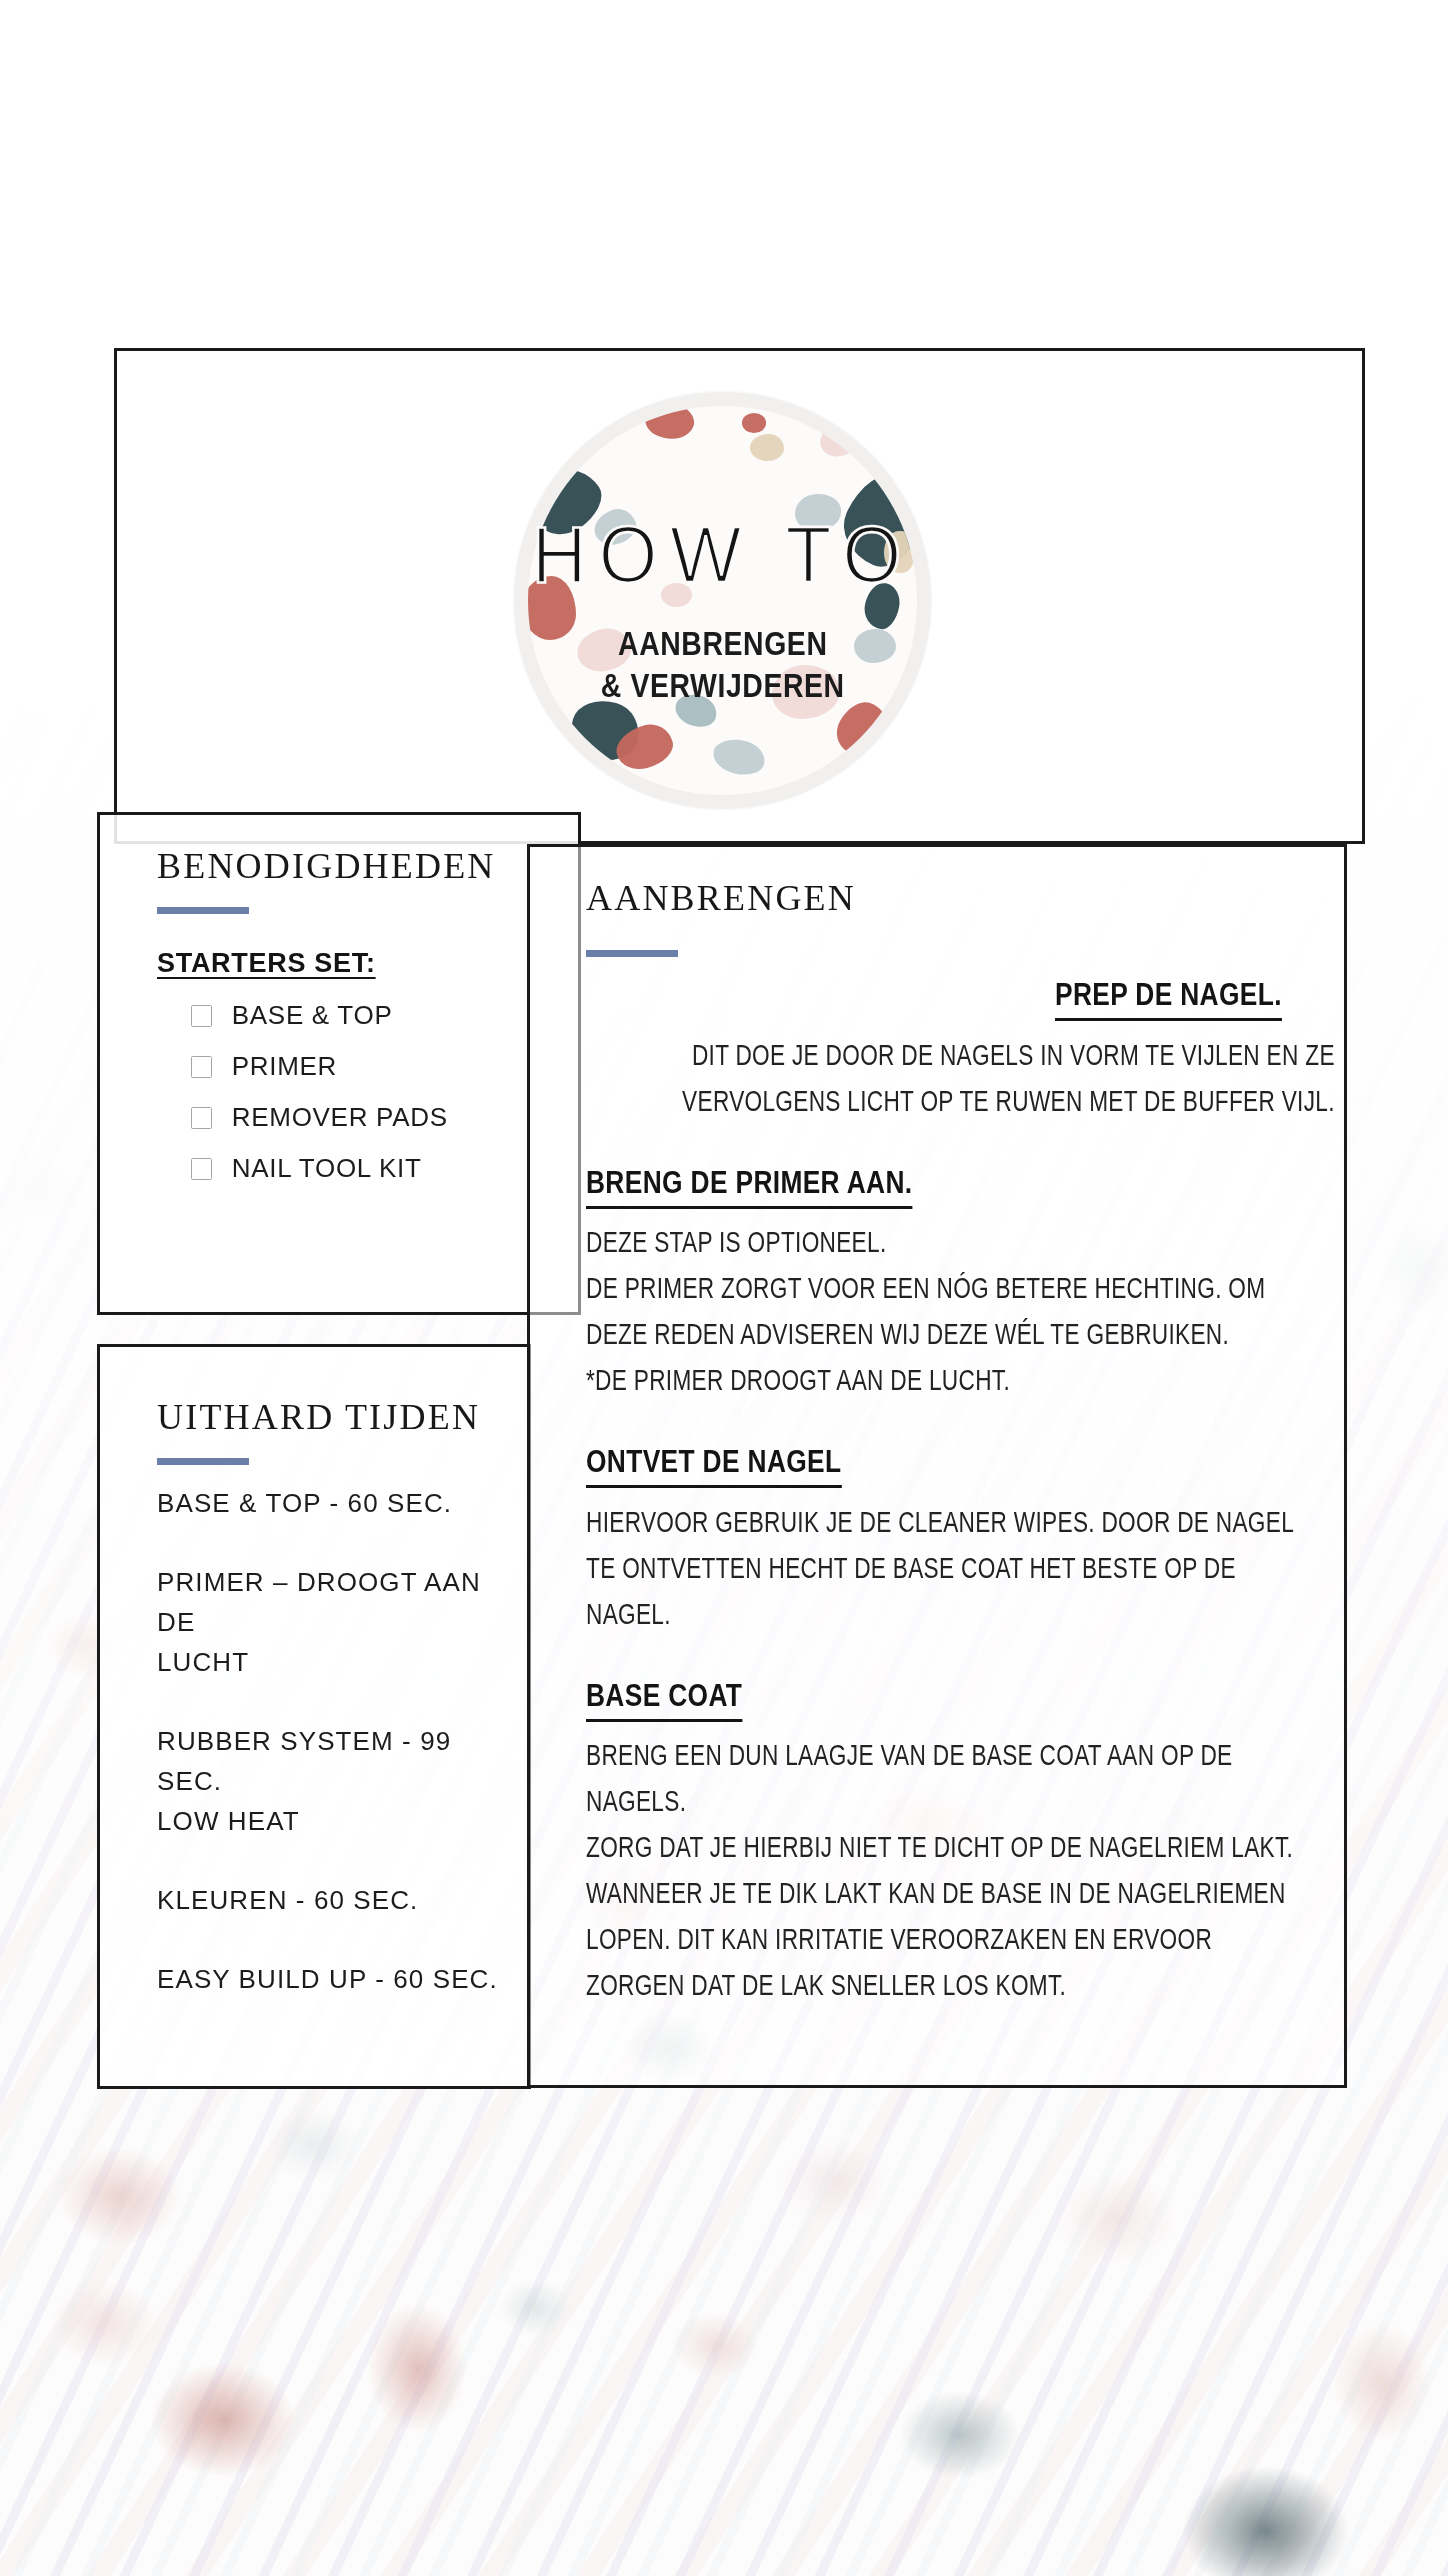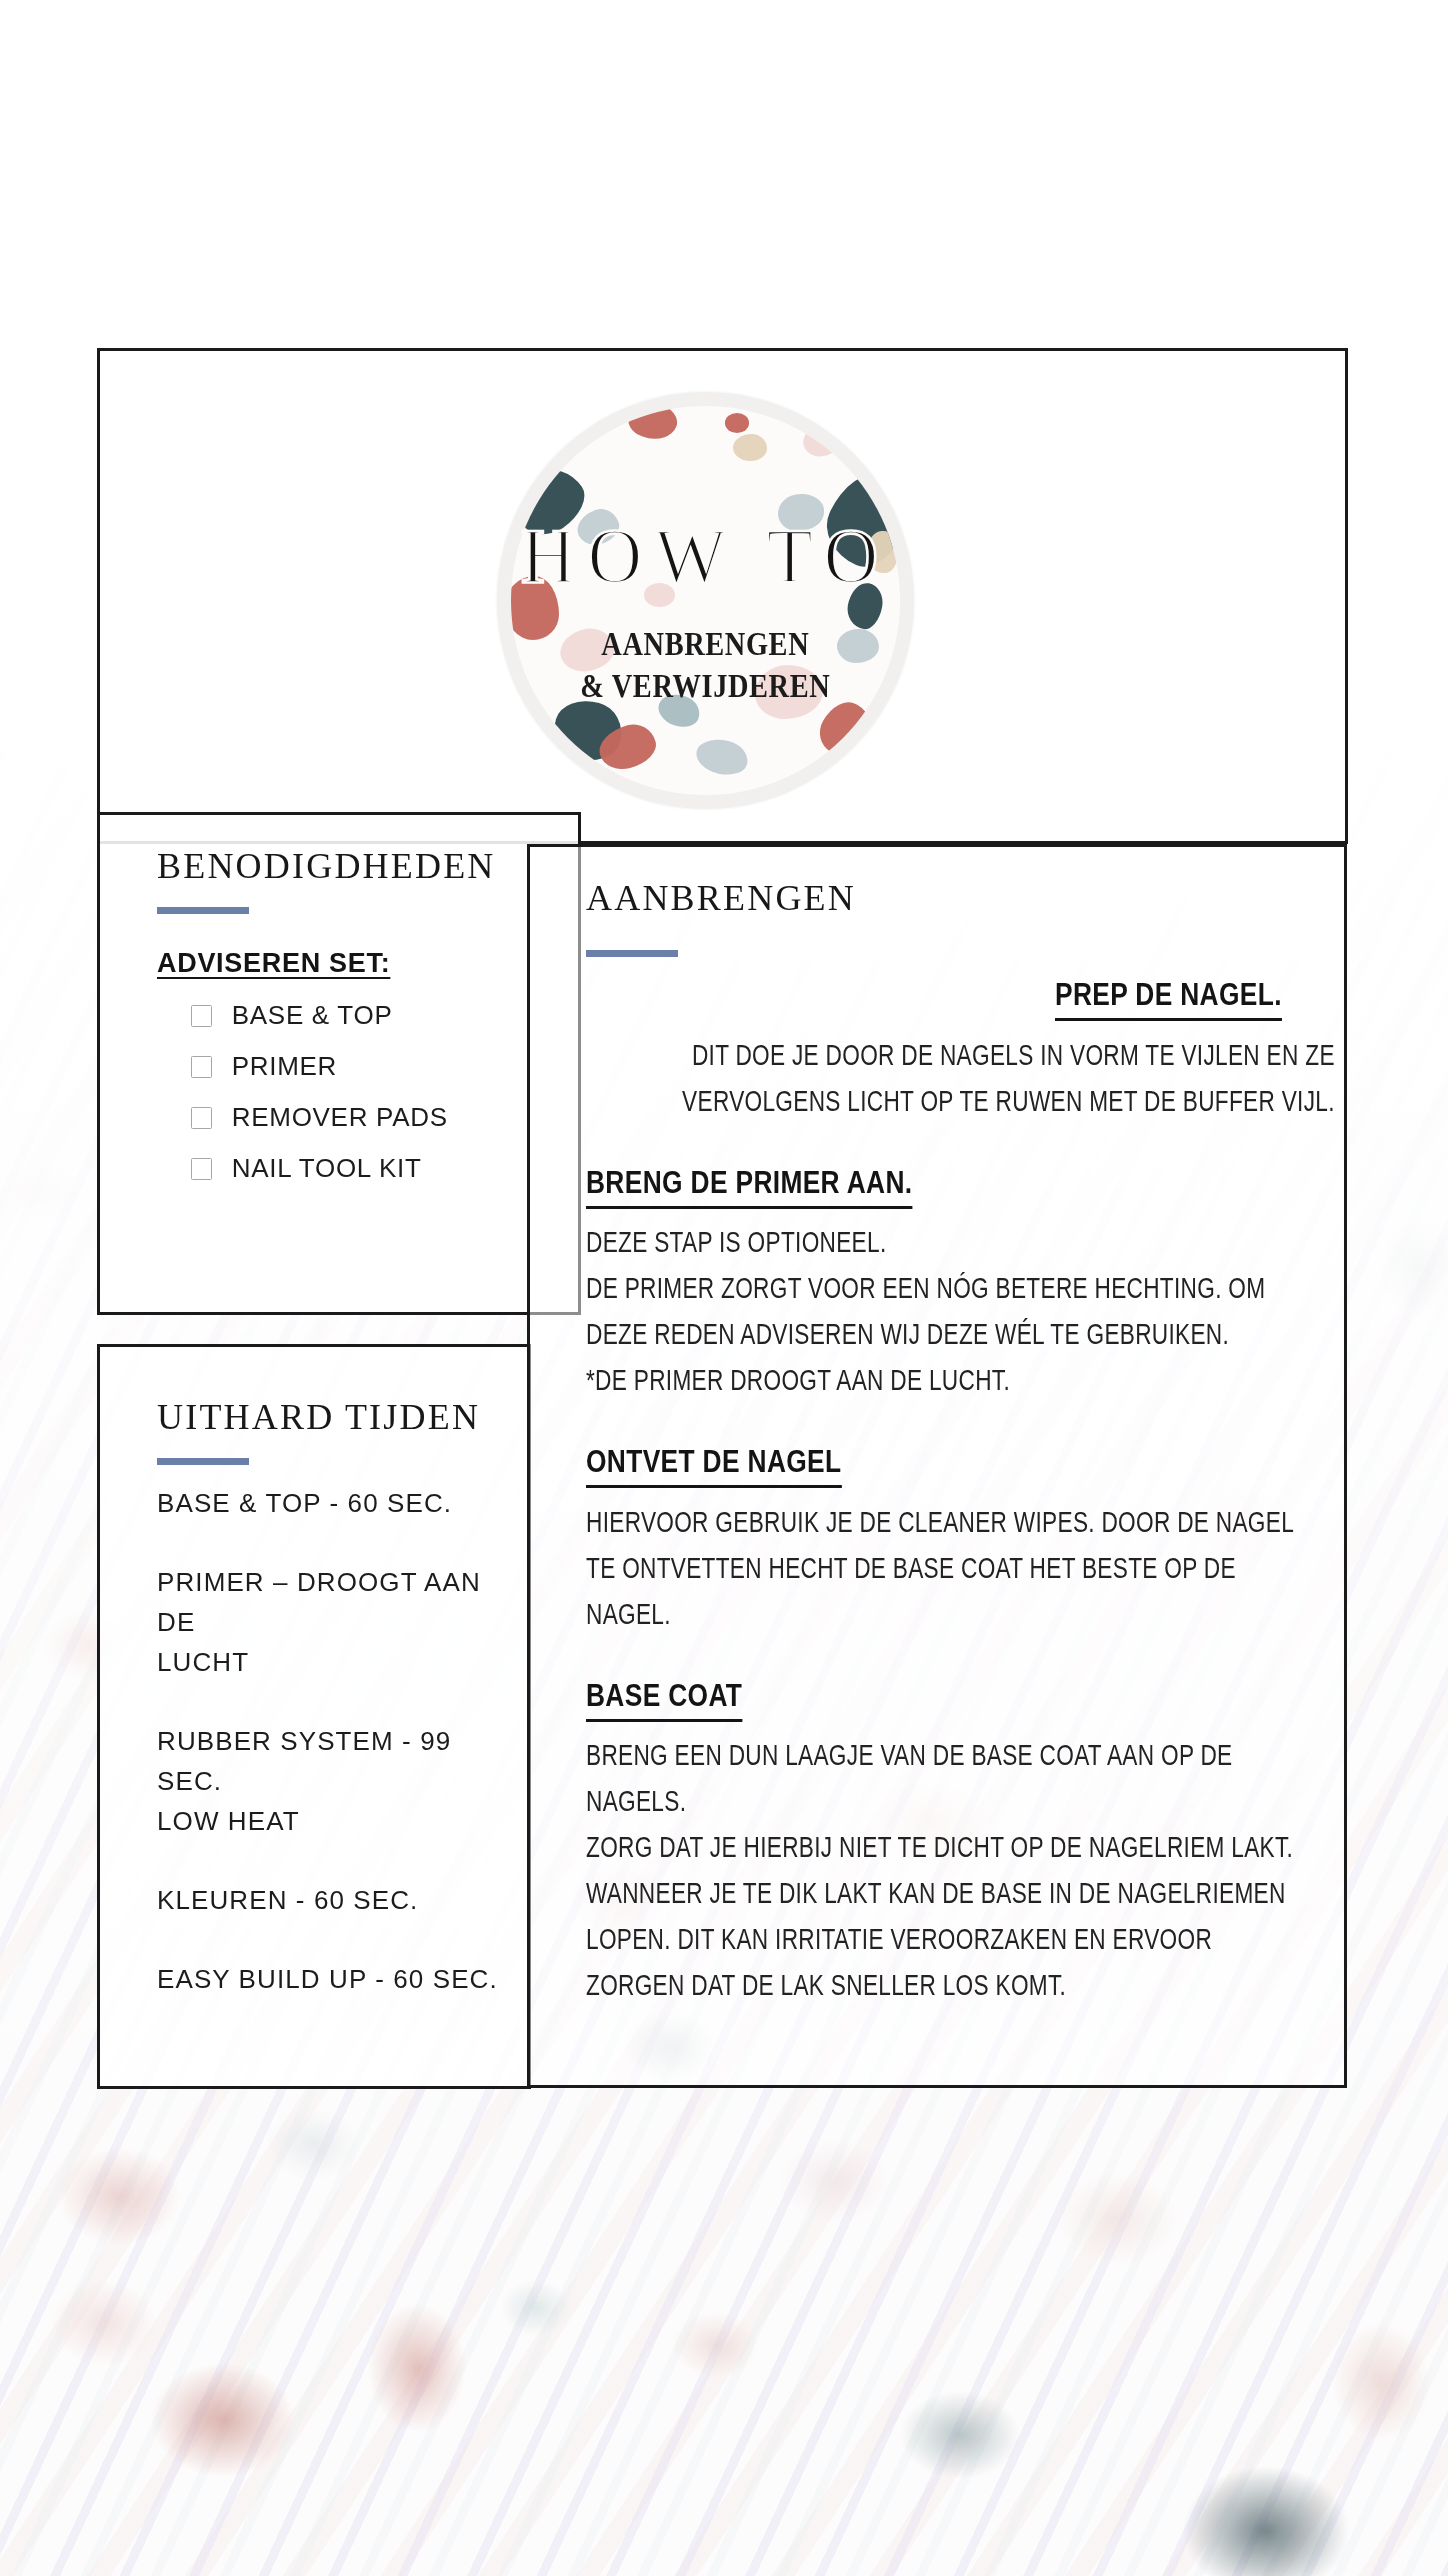--- a/index.html
+++ b/index.html
@@ -46,21 +46,21 @@
       
       repeating-linear-gradient(115deg,
         rgba(226,223,240,.42) 0 9px, rgba(255,255,255,0) 9px 28px,
         rgba(235,240,243,.38) 28px 37px, rgba(255,255,255,0) 37px 63px),
       repeating-linear-gradient(123deg,
         rgba(240,221,221,.22) 0 19.4px, rgba(255,255,255,0) 19.4px 82px),
       #fdfcfc;
   }
   
   .box{position:absolute; box-sizing:border-box; border:3.7px solid var(--border-c); z-index:1;}
-  .header-box{left:97px; top:348px; width:1251px; height:496px; background:rgba(255,255,255,.95);font-family:Liberation Serif, serif;}
+  .header-box{left:114px; top:348px; width:1251px; height:496px; background:rgba(255,255,255,.95);}
   .left-box-1{left:97px; top:812px; width:484px; height:503px; background:rgba(255,255,255,.88);}
   .left-box-2{left:97px; top:1344px; width:434px; height:745px; background:rgba(255,255,255,.85);}
   .right-box{left:527px; top:844px; width:820px; height:1244px; background:rgba(255,255,255,.5);}
   
   .logo{position:absolute; left:497px; top:393px; width:417px; height:417px; border-radius:50%;
         background:#f1f0ef; z-index:2; box-shadow:0 0 0 1.5px rgba(0,0,0,.025);}
   .logo-inner{position:absolute; inset:14px; border-radius:50%; background:#fcfbfa; overflow:hidden;}
   .tz{position:absolute; opacity:.96;}
   .logo-text{position:absolute; inset:0; z-index:3; display:flex; flex-direction:column;
              align-items:center; padding-top:125px; box-sizing:border-box;}
@@ -152,21 +152,21 @@
         <div class="logo-subtitle">AANBRENGEN
 &amp; VERWIJDEREN</div>
       </div>
     </div>
   </div>
 
   <div class="box left-box-1">
     <div class="panel-pad">
       <div class="serif-heading">BENODIGDHEDEN</div>
       <div class="accent-bar"></div>
-      <div class="list-title">ADVISEREN SET:</div>
+      <div class="list-title">STARTERS SET:</div>
       <ul class="checklist">
         <li class="check-item">
           <span class="checkbox"></span>
           <span class="check-label">BASE &amp; TOP</span>
         </li>
         <li class="check-item">
           <span class="checkbox"></span>
           <span class="check-label">PRIMER</span>
         </li>
         <li class="check-item">

